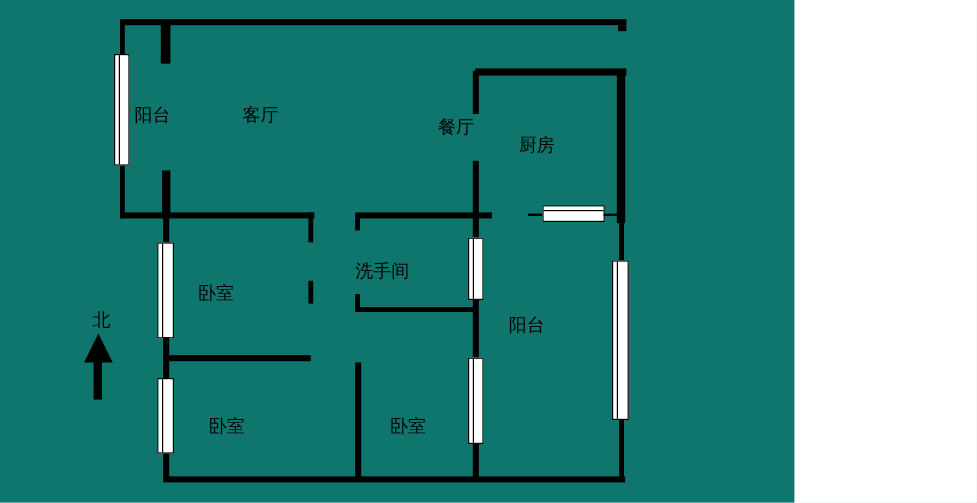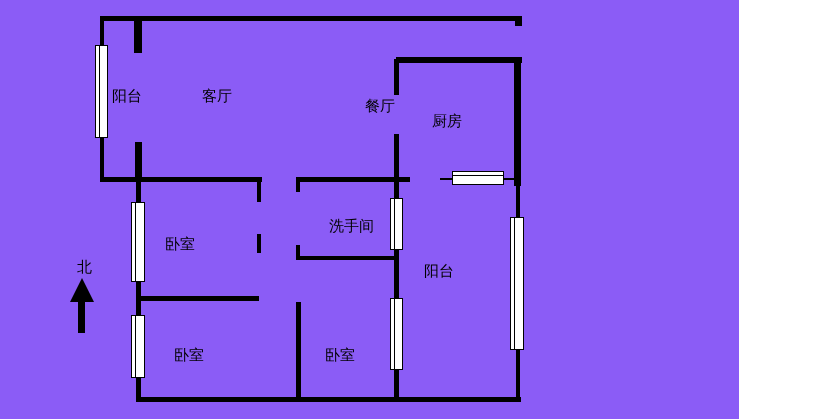--- a/index.html
+++ b/index.html
@@ -1,19 +1,19 @@
 <!DOCTYPE html>
 <html><head>
 <meta charset="utf-8">
 <style>
   html,body{margin:0;padding:0;background:#ffffff;}
   .plan{
     position:relative;
-    width:739px;height:419px;
-    background:#8b5cf6;
+    width:662px;height:419px;
+    background:#0f766e;
     font-family:"DejaVu Sans",sans-serif;
     color:#000;
     overflow:hidden;
   }
   .wall{position:absolute;background:#000;}
   .sill{position:absolute;background:#000;}
   .win{position:absolute;background:#fff;border:1px solid #000;box-sizing:border-box;}
   .win.v::before{content:"";position:absolute;left:3px;top:0;bottom:0;width:1px;background:#000;}
   .win.h::before{content:"";position:absolute;top:3px;left:0;right:0;height:1px;background:#000;}
   .room-label{
@@ -83,21 +83,21 @@
   <div class="win v" style="left:390px;top:298px;width:13px;height:72px;"></div>
   <div class="wall" style="left:394px;top:370px;width:5px;height:28px;"></div>
 
   <div class="wall" style="left:296px;top:302px;width:5px;height:96px;"></div>
 
   <div class="room-label" style="left:112px;top:89px;">阳台</div>
   <div class="room-label" style="left:202px;top:89px;">客厅</div>
   <div class="room-label" style="left:324px;top:99px;margin-left:41px;">餐厅</div>
   <div class="room-label" style="left:432px;top:114px;">厨房</div>
   <div class="room-label" style="left:165px;top:237px;">卧室</div>
-  <div class="room-label" style="left:329px;top:219px;">洗手间</div>
+  <div class="room-label" style="left:296px;top:219px;">洗手间</div>
   <div class="room-label" style="left:424px;top:264px;">阳台</div>
   <div class="room-label" style="left:174px;top:348px;">卧室</div>
   <div class="room-label" style="left:325px;top:348px;">卧室</div>
 
   <div class="compass-label" style="left:77px;top:260px;">北</div>
   <div>
     <div class="arrow-head"></div>
     <div class="arrow-shaft"></div>
   </div>
 

